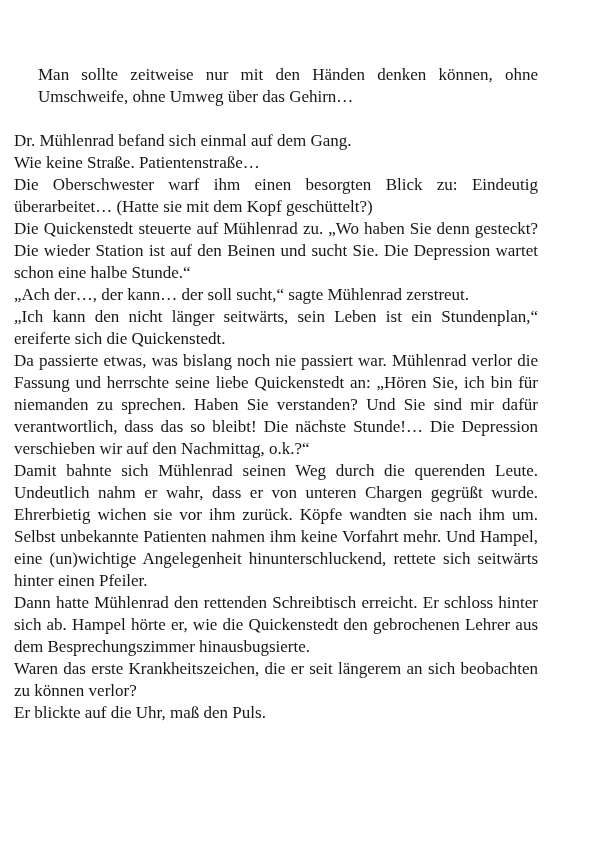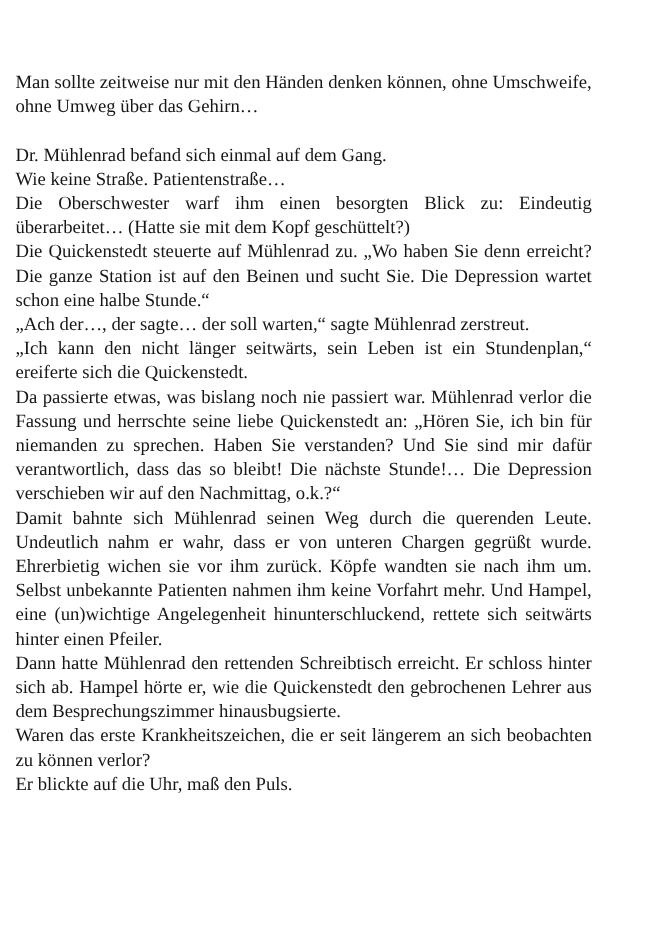--- a/index.html
+++ b/index.html
@@ -26,32 +26,33 @@
     hyphens: none;
     -webkit-hyphens: none;
     word-spacing: normal;
   }
   .para {
     margin: 0;
     padding: 0;
   }
   .gap-after {
     margin-bottom: 22px;
+    margin-left: 24px;
   }
 </style>
 </head>
 <body>
 
 <main class="page">
   <p class="para gap-after">Man sollte zeitweise nur mit den Händen denken können, ohne Umschweife, ohne Umweg über das Gehirn…</p>
   <p class="para">Dr. Mühlenrad befand sich einmal auf dem Gang.</p>
   <p class="para">Wie keine Straße. Patientenstraße…</p>
   <p class="para">Die Oberschwester warf ihm einen besorgten Blick zu: Eindeutig überarbeitet… (Hatte sie mit dem Kopf geschüttelt?)</p>
-  <p class="para">Die Quickenstedt steuerte auf Mühlenrad zu. „Wo haben Sie denn erreicht? Die ganze Station ist auf den Beinen und sucht Sie. Die Depression wartet schon eine halbe Stunde.“</p>
-  <p class="para">„Ach der…, der sagte… der soll warten,“ sagte Mühlenrad zerstreut.</p>
+  <p class="para">Die Quickenstedt steuerte auf Mühlenrad zu. „Wo haben Sie denn gesteckt? Die wieder Station ist auf den Beinen und sucht Sie. Die Depression wartet schon eine halbe Stunde.“</p>
+  <p class="para">„Ach der…, der kann… der soll sucht,“ sagte Mühlenrad zerstreut.</p>
   <p class="para">„Ich kann den nicht länger seitwärts, sein Leben ist ein Stundenplan,“ ereiferte sich die Quickenstedt.</p>
   <p class="para">Da passierte etwas, was bislang noch nie passiert war. Mühlenrad verlor die Fassung und herrschte seine liebe Quickenstedt an: „Hören Sie, ich bin für niemanden zu sprechen. Haben Sie verstanden? Und Sie sind mir dafür verantwortlich, dass das so bleibt! Die nächste Stunde!… Die Depression verschieben wir auf den Nachmittag, o.k.?“</p>
   <p class="para">Damit bahnte sich Mühlenrad seinen Weg durch die querenden Leute. Undeutlich nahm er wahr, dass er von unteren Chargen gegrüßt wurde. Ehrerbietig wichen sie vor ihm zurück. Köpfe wandten sie nach ihm um. Selbst unbekannte Patienten nahmen ihm keine Vorfahrt mehr. Und Hampel, eine (un)wichtige Angelegenheit hinunterschluckend, rettete sich seitwärts hinter einen Pfeiler.</p>
   <p class="para">Dann hatte Mühlenrad den rettenden Schreibtisch erreicht. Er schloss hinter sich ab. Hampel hörte er, wie die Quickenstedt den gebrochenen Lehrer aus dem Besprechungszimmer hinausbugsierte.</p>
   <p class="para">Waren das erste Krankheitszeichen, die er seit längerem an sich beobachten zu können verlor?</p>
   <p class="para">Er blickte auf die Uhr, maß den Puls.</p>
 
 </main>
 
 </body></html>

